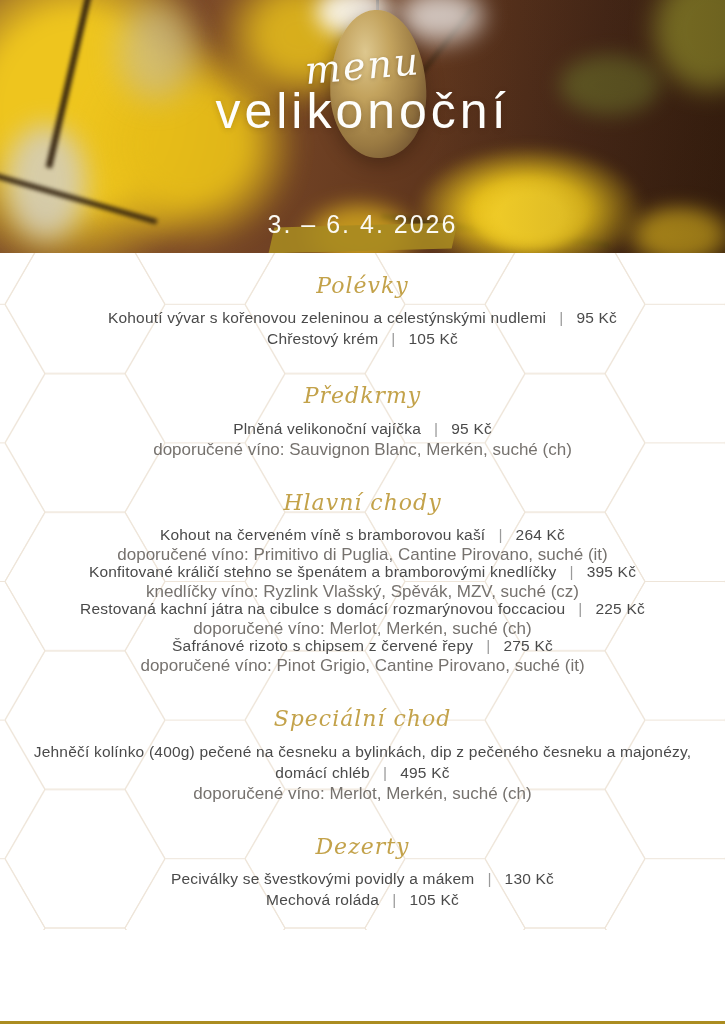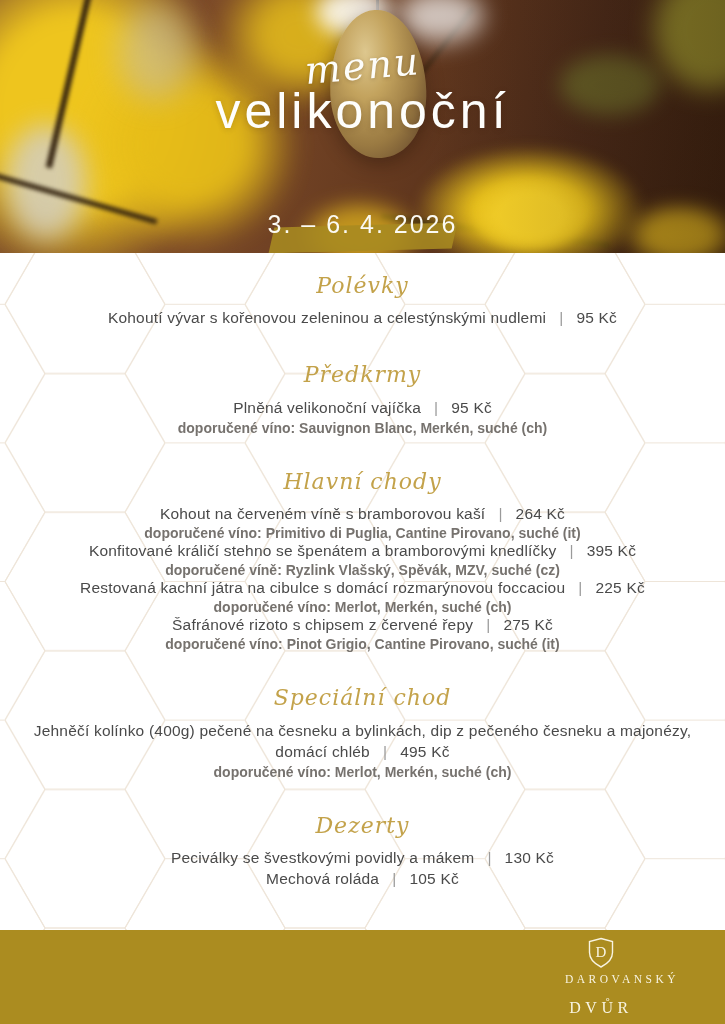--- a/index.html
+++ b/index.html
@@ -49,30 +49,30 @@
     text-shadow:0 1px 6px rgba(60,30,10,.2); }
   .date-wrap { position:absolute; top:172px; left:0; right:0; height:40px;
     display:flex; align-items:flex-start; justify-content:center;margin-top:40px; }
   .ribbon { position:absolute; top:13px; left:50%; width:182px; height:26px;
     transform:translateX(-50%) skewX(-14deg) rotate(-1.5deg);
     background:rgba(167,138,33,.88); }
   .date-text { position:relative; z-index:2; font-size:25px; letter-spacing:2px;
     line-height:1; padding-bottom:5px; color:#fbfaf4; }
 
   
-  .body-area { position:relative; height:677px; overflow:hidden; }
+  .body-area { position:relative; height:768px; overflow:hidden; }
   .hex-bg { position:absolute; inset:0; }
   .menu-sections { position:relative; z-index:1; padding-top:20px; text-align:center; }
   .menu-section { margin:0 auto 34px auto; width:660px; }
   .section-heading { font-family:"DejaVu Serif", serif; font-style:italic;
     font-size:22px; line-height:1.2; color:var(--accent,#c3a24a);
     letter-spacing:1px; margin-bottom:8px; }
   .menu-item { font-size:15.5px; line-height:21px; color:var(--text-dark,#4a4a4a); letter-spacing:.2px; }
   .sep { color:#9a9a9a; margin:0 13px; font-weight:400; }
-  .wine { font-size:14px; line-height:13px; margin-top:3px; color:var(--text-muted,#76726e);font-weight:bold; }
+  .wine { font-size:17px; line-height:13px; margin-top:3px; color:var(--text-muted,#76726e); }
   .section-wine { margin-top:4px; }
 
   
   .footer { position:relative; height:94px; background:var(--footer-gold,#ab8c20);
     display:flex; align-items:center; justify-content:flex-end; padding-right:46px; }
   .brand { display:flex; flex-direction:column; align-items:center; color:#f8f4e2; }
   .brand-line1 { font-family:"Liberation Serif", serif; font-size:11.5px; letter-spacing:3.5px; margin-top:5px;margin-left:42px; }
   .brand-line2 { font-family:"Liberation Serif", serif; font-size:16px; letter-spacing:4.5px; margin-top:14px; }
 </style>
 </head>
@@ -128,37 +128,40 @@
         </pattern>
       </defs>
       <rect width="100%" height="100%" fill="url(#hex)"></rect>
     </svg>
     <div class="menu-sections">
         <section class="menu-section">
           <div class="section-heading">Polévky</div>
           <div class="item-block">
             <div class="menu-item"><span class="dish-name">Kohoutí vývar s kořenovou zeleninou a celestýnskými nudlemi</span><span class="sep">|</span><span class="price">95 Kč</span></div>
           </div>
+          <div class="item-block">
+            <div class="menu-item"><span class="dish-name">Chřestový krém</span><span class="sep">|</span><span class="price">105 Kč</span></div>
+          </div>
         </section>
         <section class="menu-section">
           <div class="section-heading">Předkrmy</div>
           <div class="item-block">
             <div class="menu-item"><span class="dish-name">Plněná velikonoční vajíčka</span><span class="sep">|</span><span class="price">95 Kč</span></div>
           </div>
           <div class="wine section-wine">doporučené víno: Sauvignon Blanc, Merkén, suché (ch)</div>
         </section>
         <section class="menu-section">
           <div class="section-heading">Hlavní chody</div>
           <div class="item-block">
             <div class="menu-item"><span class="dish-name">Kohout na červeném víně s bramborovou kaší</span><span class="sep">|</span><span class="price">264 Kč</span></div>
             <div class="wine">doporučené víno: Primitivo di Puglia, Cantine Pirovano, suché (it)</div>
           </div>
           <div class="item-block">
             <div class="menu-item"><span class="dish-name">Konfitované králičí stehno se špenátem a bramborovými knedlíčky</span><span class="sep">|</span><span class="price">395 Kč</span></div>
-            <div class="wine">doporučené víně: Ryzlink Vlašský, Spěvák, MZV, suché (cz)</div>
+            <div class="wine">knedlíčky víno: Ryzlink Vlašský, Spěvák, MZV, suché (cz)</div>
           </div>
           <div class="item-block">
             <div class="menu-item"><span class="dish-name">Restovaná kachní játra na cibulce s domácí rozmarýnovou foccaciou</span><span class="sep">|</span><span class="price">225 Kč</span></div>
             <div class="wine">doporučené víno: Merlot, Merkén, suché (ch)</div>
           </div>
           <div class="item-block">
             <div class="menu-item"><span class="dish-name">Šafránové rizoto s chipsem z červené řepy</span><span class="sep">|</span><span class="price">275 Kč</span></div>
             <div class="wine">doporučené víno: Pinot Grigio, Cantine Pirovano, suché (it)</div>
           </div>
         </section>

